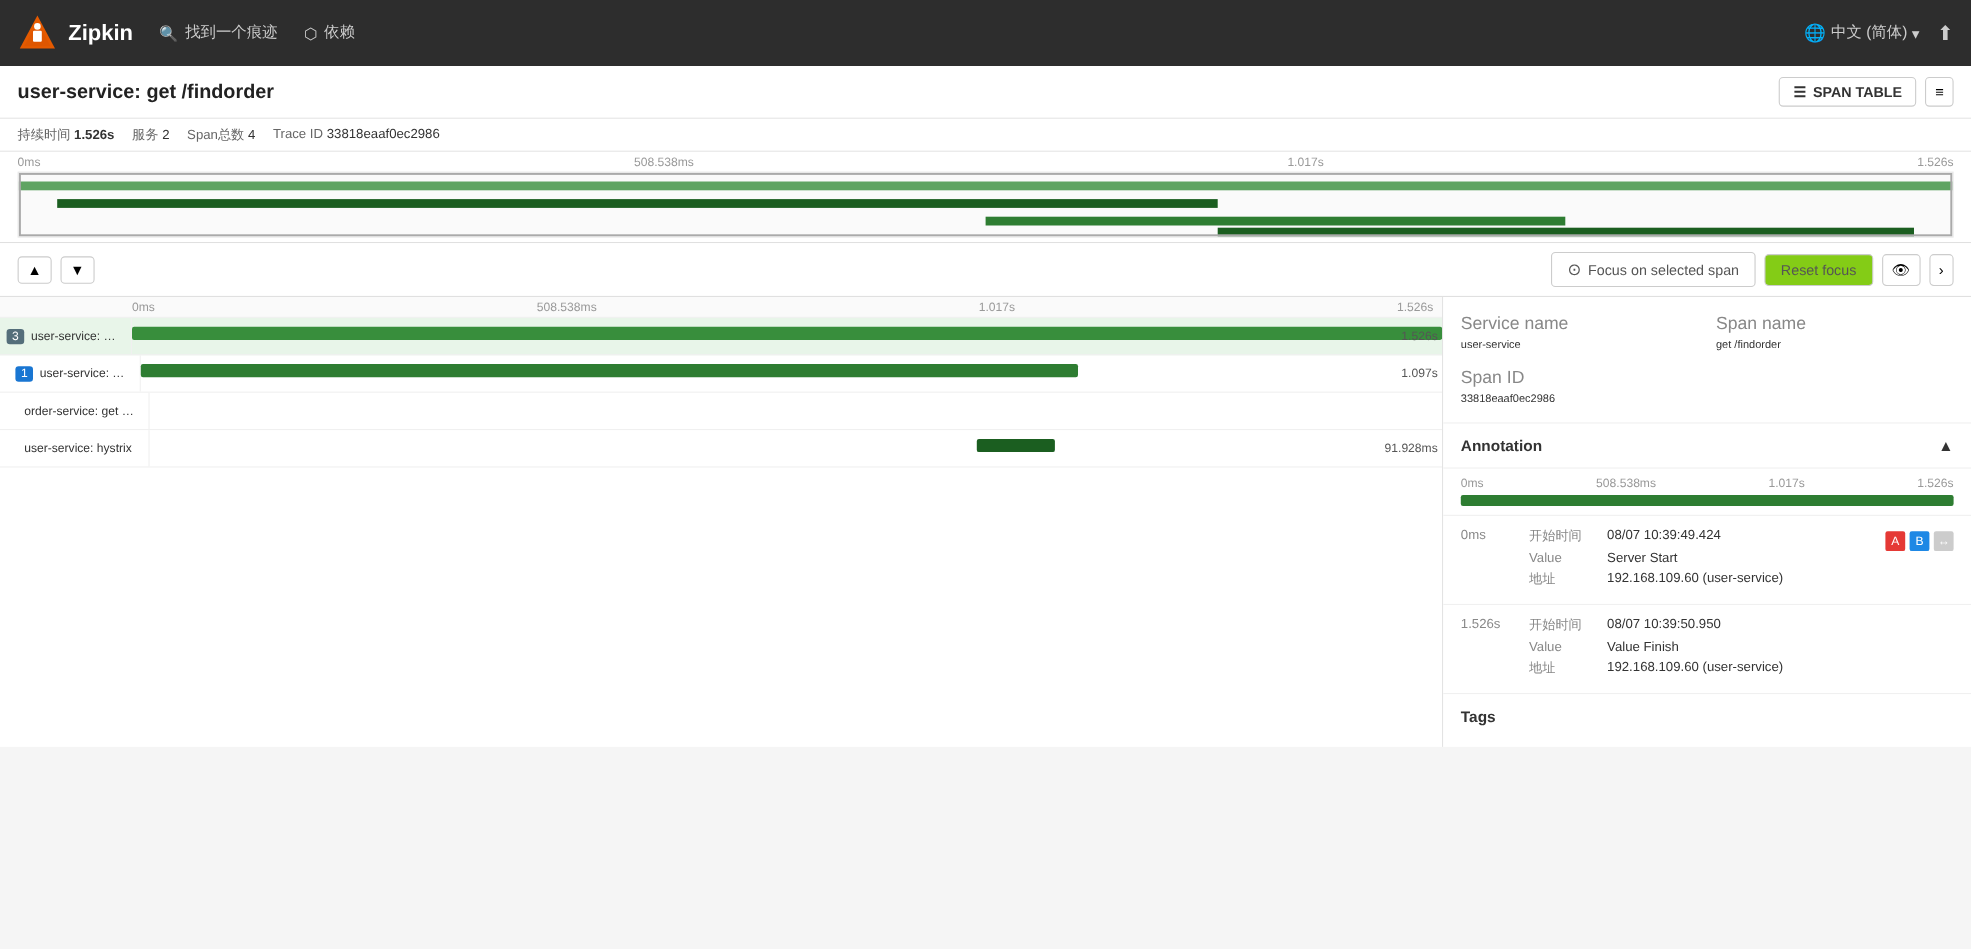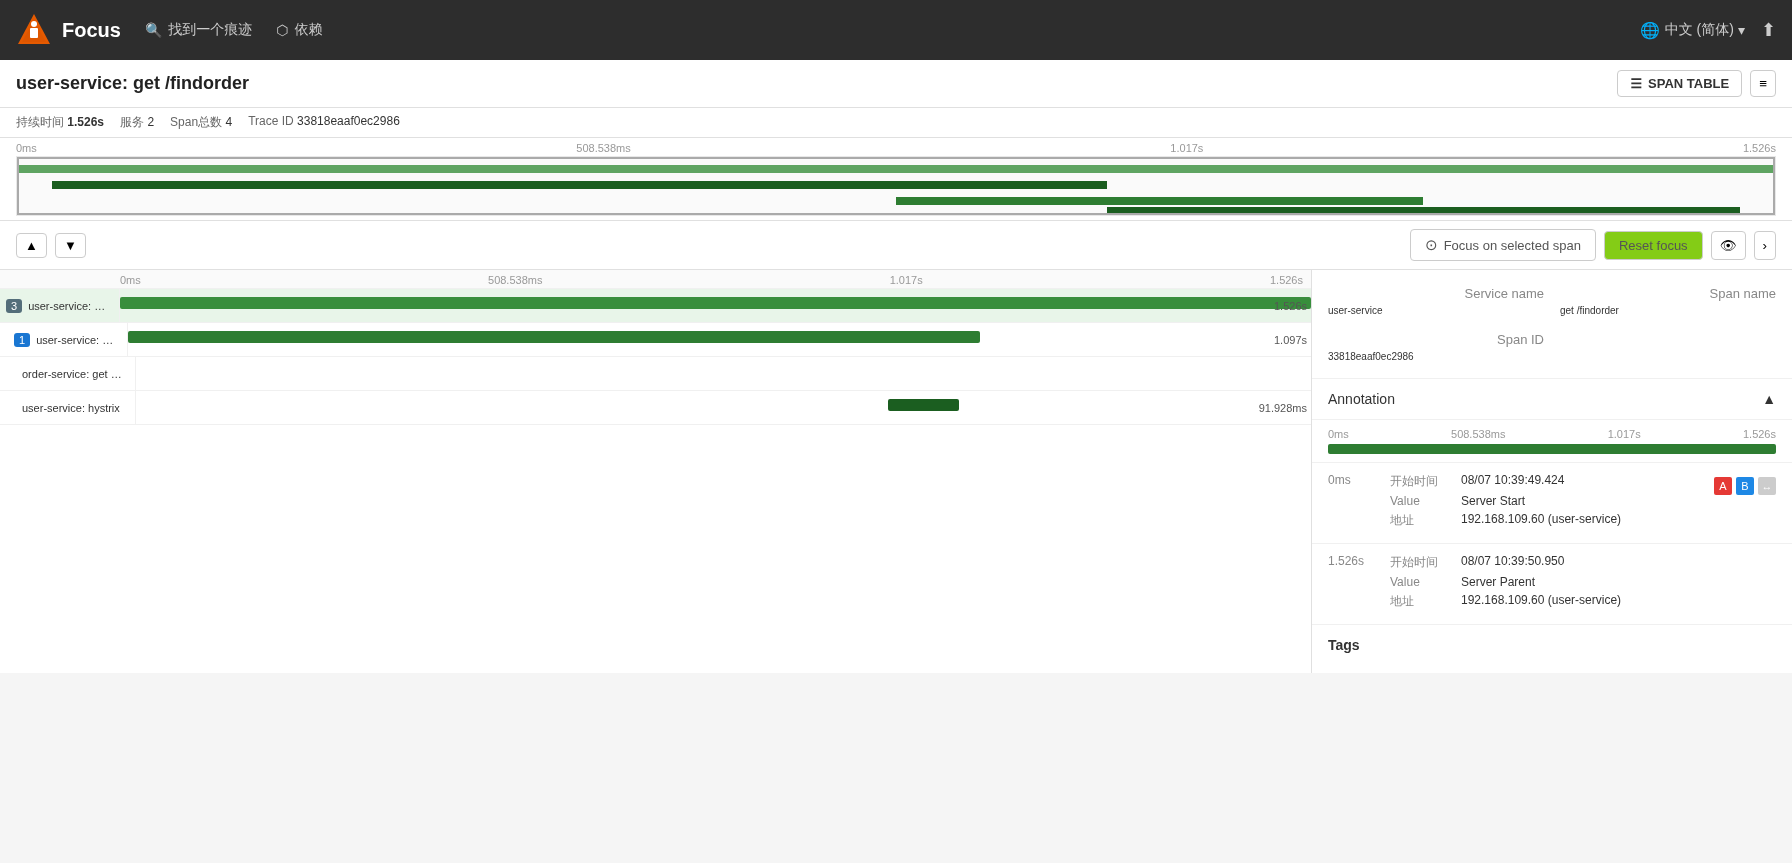--- a/index.html
+++ b/index.html
@@ -291,43 +291,42 @@
     .right-panel-section {
       padding: 16px;
       border-bottom: 1px solid #f0f0f0;
     }
     .right-panel-grid {
       display: grid;
       grid-template-columns: 1fr 1fr;
       gap: 16px;
     }
     .right-panel-field label {
-      font-size: 13px;
+      font-size: 16px;
       color: #888;
       display: block;
       margin-bottom: 4px;
-      text-align: right;
     }
     .right-panel-field .value {
       font-size: 10px;
       color: #333;
     }
     .right-panel-field .value.orange { color: #e65100; }
 
     .annotation-section {
       padding: 0;
     }
     .annotation-header {
       padding: 12px 16px;
       display: flex;
       align-items: center;
       justify-content: space-between;
       border-bottom: 1px solid #f0f0f0;
       font-size: 14px;
-      font-weight: normal;
+      font-weight: bold;
     }
     .annotation-timeline {
       padding: 8px 16px;
       border-bottom: 1px solid #f0f0f0;
       position: relative;
     }
     .annotation-ruler {
       display: flex;
       justify-content: space-between;
       font-size: 11px;
@@ -440,21 +439,21 @@
 <body>
 
 <nav class="navbar">
   <div class="navbar-logo">
     <svg class="navbar-logo-icon" viewBox="0 0 36 36">
       <polygon points="18,2 34,32 2,32" fill="#e55a00"></polygon>
       <polygon points="18,8 30,30 6,30" fill="#cc4e00" opacity="0.3"></polygon>
       <rect x="14" y="16" width="8" height="10" fill="white" rx="1"></rect>
       <circle cx="18" cy="12" r="3" fill="white"></circle>
     </svg>
-    <span class="navbar-logo-text">Focus</span>
+    <span class="navbar-logo-text">Zipkin</span>
   </div>
   <div class="navbar-nav">
     <div class="navbar-nav-item">
       <span>🔍</span>
       <span>找到一个痕迹</span>
     </div>
     <div class="navbar-nav-item">
       <span>⬡</span>
       <span>依赖</span>
     </div>
@@ -641,21 +640,21 @@
 
       <div class="annotation-entry">
         <div class="annotation-time">1.526s</div>
         <div class="annotation-details">
           <div class="annotation-row">
             <span class="ann-label">开始时间</span>
             <span class="ann-value">08/07 10:39:50.950</span>
           </div>
           <div class="annotation-row">
             <span class="ann-label">Value</span>
-            <span class="ann-value">Server Parent</span>
+            <span class="ann-value">Value Finish</span>
           </div>
           <div class="annotation-row">
             <span class="ann-label">地址</span>
             <span class="ann-value">192.168.109.60 (user-service)</span>
           </div>
         </div>
       </div>
     </div>
 
     <div class="tags-section">

